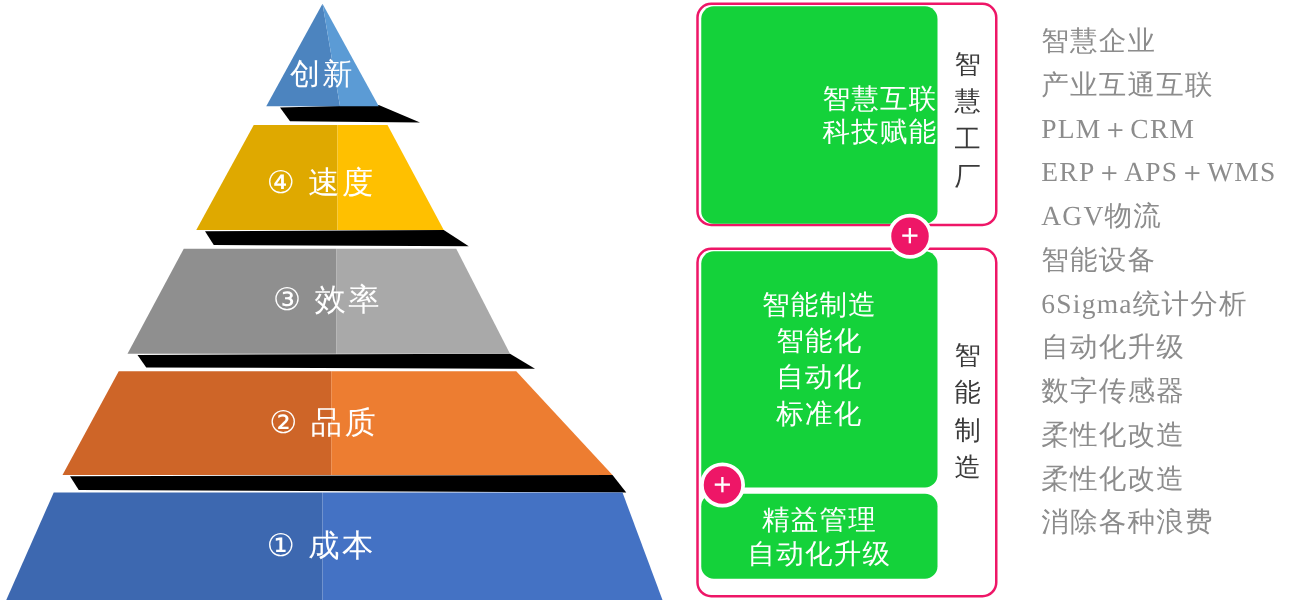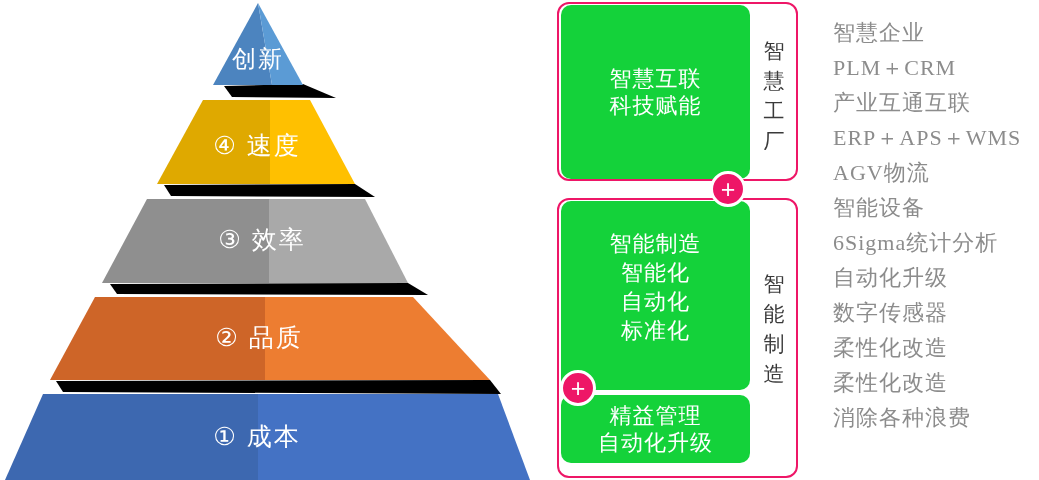--- a/index.html
+++ b/index.html
@@ -36,21 +36,21 @@
   .lvl-label.small{font-size:24px;}
   .lvl-label.big{font-size:25px;}
 
   
   .frame{position:absolute;border:2px solid var(--pink);border-radius:12px;background:transparent;}
   .frame-1{left:557px;top:2px;width:241px;height:179px;}
   .frame-2{left:557px;top:198px;width:241px;height:280px;}
   .gcard{position:absolute;background:var(--green);border-radius:10px;color:#ffffff;
          display:flex;flex-direction:column;align-items:center;justify-content:center;
          text-align:center;font-size:22px;letter-spacing:1px;}
-  .gcard-1{left:561px;top:5px;width:189px;height:174px;line-height:27px;}
+  .gcard-1{left:561px;top:5px;width:189px;height:174px;line-height:27px;align-items:flex-end;}
   .gcard-2{left:561px;top:201px;width:189px;height:189px;line-height:29px;padding-bottom:18px;}
   .gcard-3{left:561px;top:395px;width:189px;height:68px;line-height:27px;}
 
   .bracket{position:absolute;display:flex;align-items:center;justify-content:center;}
   .bracket-1{left:750px;top:2px;width:48px;height:179px;padding-top:8px;}
   .bracket-2{left:750px;top:198px;width:48px;height:280px;padding-bottom:18px;}
   .bracket-text{width:22px;font-size:21px;line-height:30px;text-align:center;
                 word-break:break-all;color:var(--bracket-text);
                 font-family:"Liberation Serif","DejaVu Serif",serif;}
 
@@ -123,22 +123,22 @@
   </div>
   <div class="bracket bracket-2">
     <div class="bracket-text">智能制造</div>
   </div>
 
   <div class="plus-badge plus-1">+</div>
   <div class="plus-badge plus-2">+</div>
 
   <ul class="right-list">
     <li>智慧企业</li>
+    <li>产业互通互联</li>
     <li>PLM＋CRM</li>
-    <li>产业互通互联</li>
     <li>ERP＋APS＋WMS</li>
     <li>AGV物流</li>
     <li>智能设备</li>
     <li>6Sigma统计分析</li>
     <li>自动化升级</li>
     <li>数字传感器</li>
     <li>柔性化改造</li>
     <li>柔性化改造</li>
     <li>消除各种浪费</li>
   </ul>

